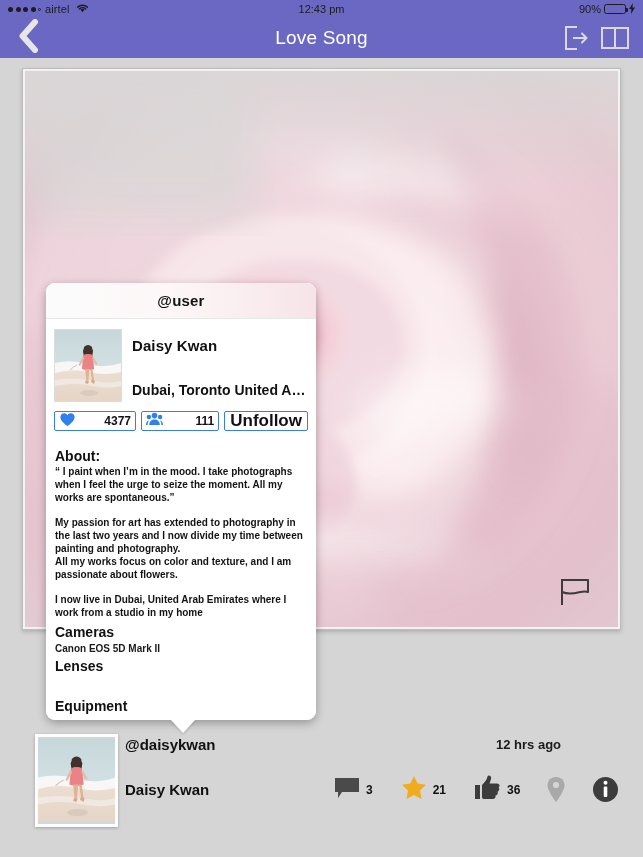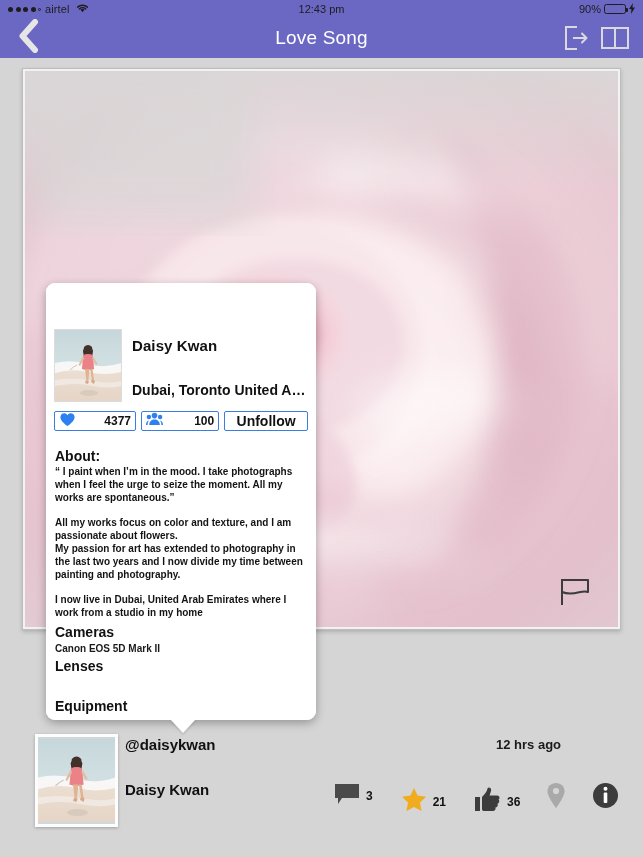--- a/index.html
+++ b/index.html
@@ -176,21 +176,21 @@
   }
   .stat-box.likes { width: 84px; }
   .stat-box.followers { width: 80px; }
   .stat-val {
     margin-left: auto; font-size: 12px; font-weight: bold; color: #111;
   }
   .btn-unfollow {
     height: 20px; width: 86px; border: 1px solid #3b7de0;
     border-radius: 2px; background: #fff; cursor: pointer;
     display: flex; align-items: center; justify-content: center;
-    font-size: 14px; font-weight: bold; color: #111;
+    font-size: 17px; font-weight: bold; color: #111;
     font-family: "Liberation Sans", sans-serif;
   }
   .about-wrap { padding: 9px 9px 0 9px; }
   .sec-head {
     font-size: 14px; font-weight: bold; color: #111; margin-bottom: 2px;
   }
   .sec-head.spaced { margin-top: 4px; }
   .about-p {
     font-size: 10px; font-weight: bold; color: #131313;
     line-height: 1.28; margin-bottom: 0;
@@ -224,21 +224,21 @@
   }
   .timeago {
     position: absolute; left: 488px; top: 10px;
     font-size: 13px; font-weight: bold; color: #1b1b1b;
   }
   .actions {
     position: absolute; left: 326px; top: 48px;
     display: flex; align-items: center; gap: 0;
   }
   .act { display: flex; align-items: center; gap: 6px; cursor: pointer; }
-  .act + .act { margin-left: 28px; margin-top: 12px; }
+  .act + .act { margin-left: 28px; }
   .act-count { font-size: 12px; font-weight: bold; color: #111; }
   .act-plain { margin-left: 26px; cursor: pointer; display: flex; align-items: center; }
 </style>
 </head>
 <body>
 
 <div id="app">
 
   <div class="statusbar">
     <div class="sb-left">
@@ -383,20 +383,23 @@
         <path d="M4 2 V28" stroke="#3c3c3c" stroke-width="2" fill="none"></path>
         <path d="M4 3 H30 V15 C24 12 16 20 4 15 Z" stroke="#3c3c3c" stroke-width="2" fill="none" stroke-linejoin="round"></path>
       </svg>
     </div>
   </div>
 
   <div class="under-title">e Song</div>
 
   <div class="popup">
     <div class="popup-clip">
+      <div class="popup-header">
+        <span class="popup-header-title">@user</span>
+      </div>
       <div class="popup-body">
 
         <div class="profile-row">
           <div class="avatar-lg">
             <svg width="66" height="71" viewBox="0 0 66 71">
               <defs>
                 <linearGradient id="sea" x1="0" y1="0" x2="0" y2="1">
                   <stop offset="0%" stop-color="#c6d7db"></stop>
                   <stop offset="100%" stop-color="#dce8e9"></stop>
                 </linearGradient>
@@ -443,31 +446,31 @@
             <span>
               <svg width="17" height="14" viewBox="0 0 17 14">
                 <circle cx="8.5" cy="3.6" r="2.8" fill="#2e7ff0"></circle>
                 <circle cx="2.9" cy="5" r="2.2" fill="#2e7ff0"></circle>
                 <circle cx="14.1" cy="5" r="2.2" fill="#2e7ff0"></circle>
                 <path d="M3.2 13 C3.2 9.6 5.6 7.6 8.5 7.6 C11.4 7.6 13.8 9.6 13.8 13 Z" fill="#2e7ff0"></path>
                 <path d="M0 13 C0 10.6 1.1 9.1 3 8.6 C2 9.8 1.6 11.2 1.6 13 Z" fill="#2e7ff0"></path>
                 <path d="M17 13 C17 10.6 15.9 9.1 14 8.6 C15 9.8 15.4 11.2 15.4 13 Z" fill="#2e7ff0"></path>
               </svg>
             </span>
-            <span class="stat-val">100</span>
+            <span class="stat-val">111</span>
           </div>
           <div class="btn-unfollow">Unfollow</div>
         </div>
 
         <div class="about-wrap">
           <div class="sec-head">About:</div>
           <div class="about-p">“ I paint when I’m in the mood. I take photographs when I feel the urge to seize the moment. All my works are spontaneous.”</div>
           <div class="about-gap"></div>
+          <div class="about-p"> My passion for art has extended to photography in the last two years and I now divide my time between painting and photography.</div>
           <div class="about-p"> All my works focus on color and texture, and I am passionate about flowers.</div>
-          <div class="about-p"> My passion for art has extended to photography in the last two years and I now divide my time between painting and photography.</div>
           <div class="about-gap"></div>
           <div class="about-p"> I now live in Dubai, United Arab Emirates where I work from a studio in my home</div>
 
           <div class="sec-head spaced">Cameras</div>
           <div class="sec-body">Canon EOS 5D Mark II</div>
 
           <div class="sec-head spaced">Lenses</div>
           <div class="lens-gap"></div>
           <div class="sec-head">Equipment</div>
         </div>

